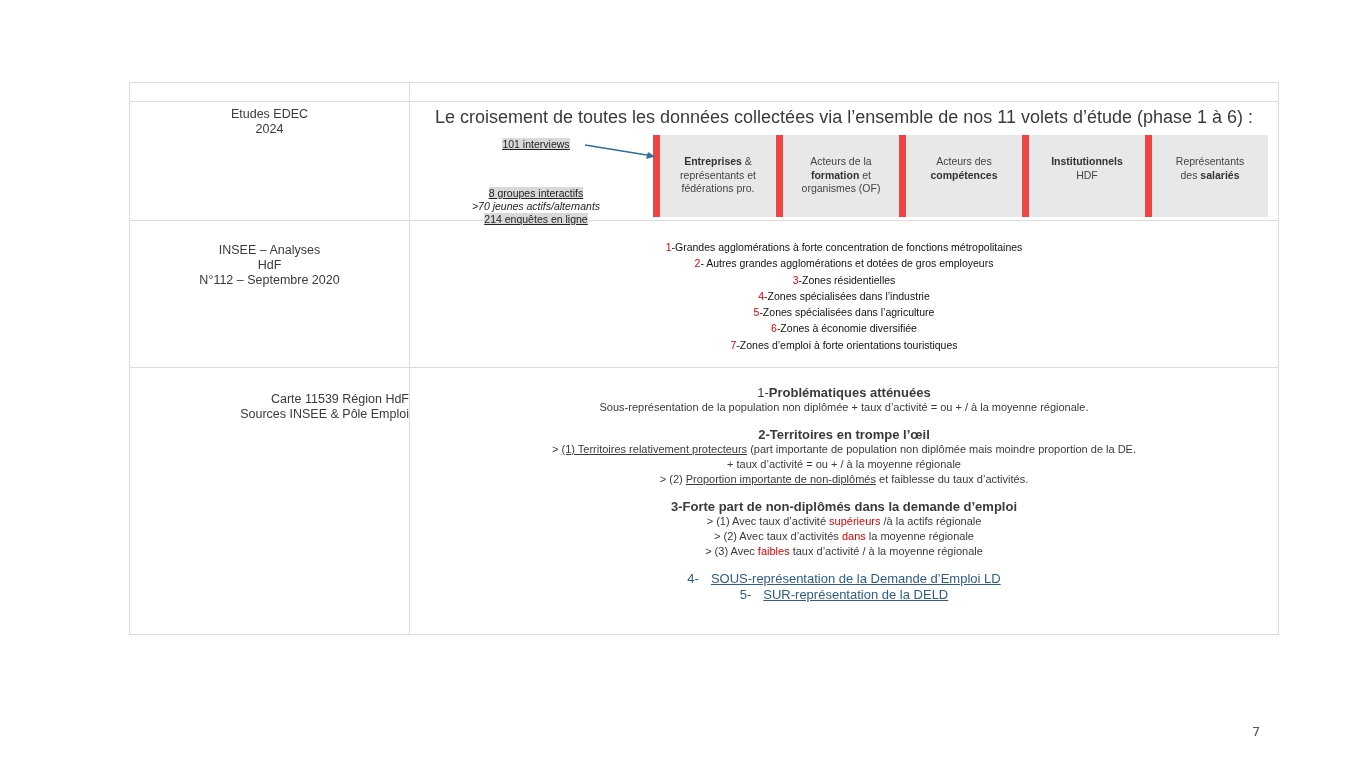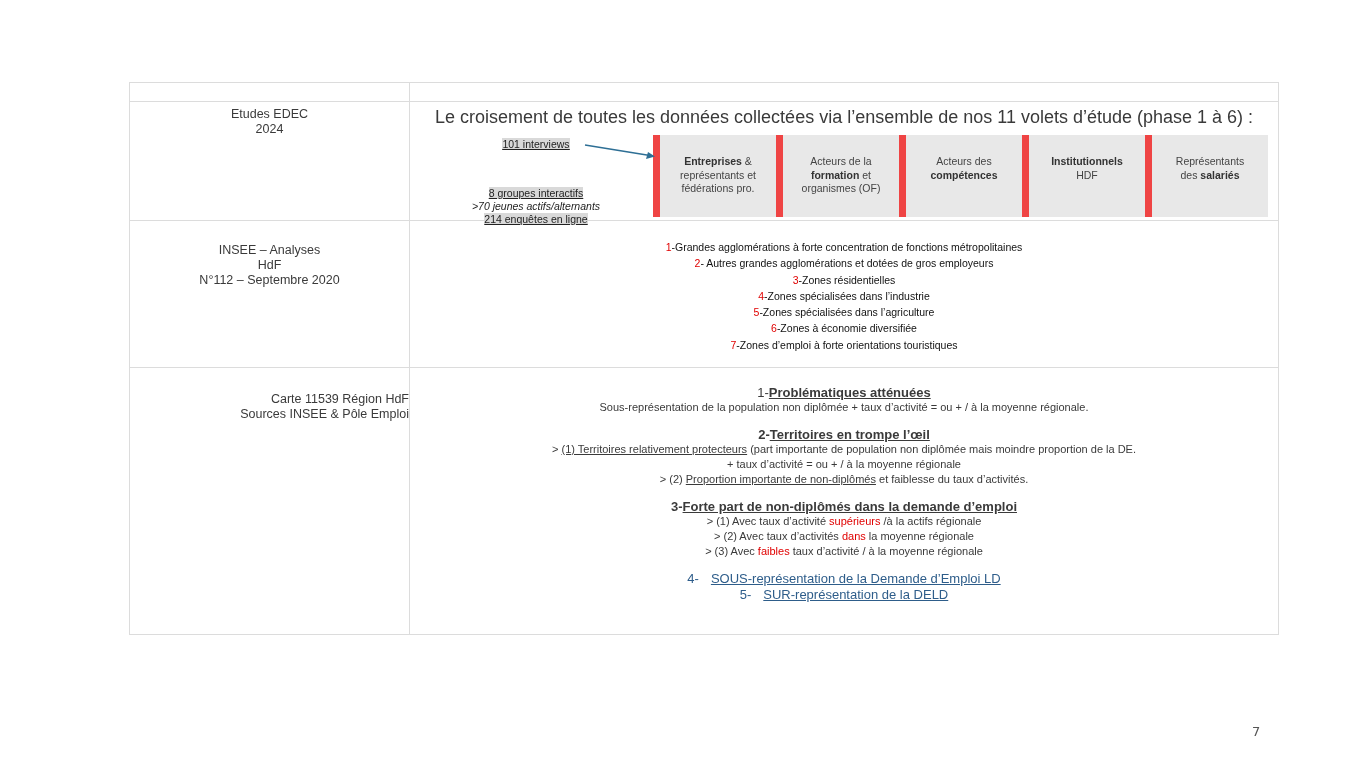--- a/index.html
+++ b/index.html
@@ -25,21 +25,21 @@
   .gbox b { color: #333; }
   .arrow { position: absolute; left: 583px; top: 139px; width: 80px; height: 22px; }
   .r2 td { height: 146px; }
   .r2 .left-text { padding-top: 22px; }
   .zones { font-size: 10.5px; line-height: 16.3px; color: #111; padding-top: 18px; }
   .zones .num { color: #e00000; }
   .r3 td { height: 266px; }
   .r3 .left-text { padding-top: 24px; text-align: right; }
   .problems { font-size: 11px; line-height: 15px; color: #3a3a3a; padding-top: 17px; }
   .problems .h { font-size: 13px; font-weight: bold; }
-  .problems .h .ul { text-decoration: underline; }
+  .problems .h .ul { }
   .problems .h .pre { font-weight: normal; }
   .problems .gap { height: 12px; }
   .red { color: #e00000; }
   .blue-h { color: #2e5d8a; font-size: 13px; line-height: 16px; }
   .blue-h .ul { text-decoration: underline; margin-left: 12px; }
   .u { text-decoration: underline; }
   .footer-text { position: absolute; top: 724px; left: 534px; font-size: 13px; color: #555;
                  font-family: "DejaVu Sans", sans-serif; letter-spacing: -0.2px; margin-top: 47px; }
   .page-num { position: absolute; top: 724px; left: 1252px; font-size: 13px; color: #555;
               font-family: "DejaVu Sans", sans-serif; }

